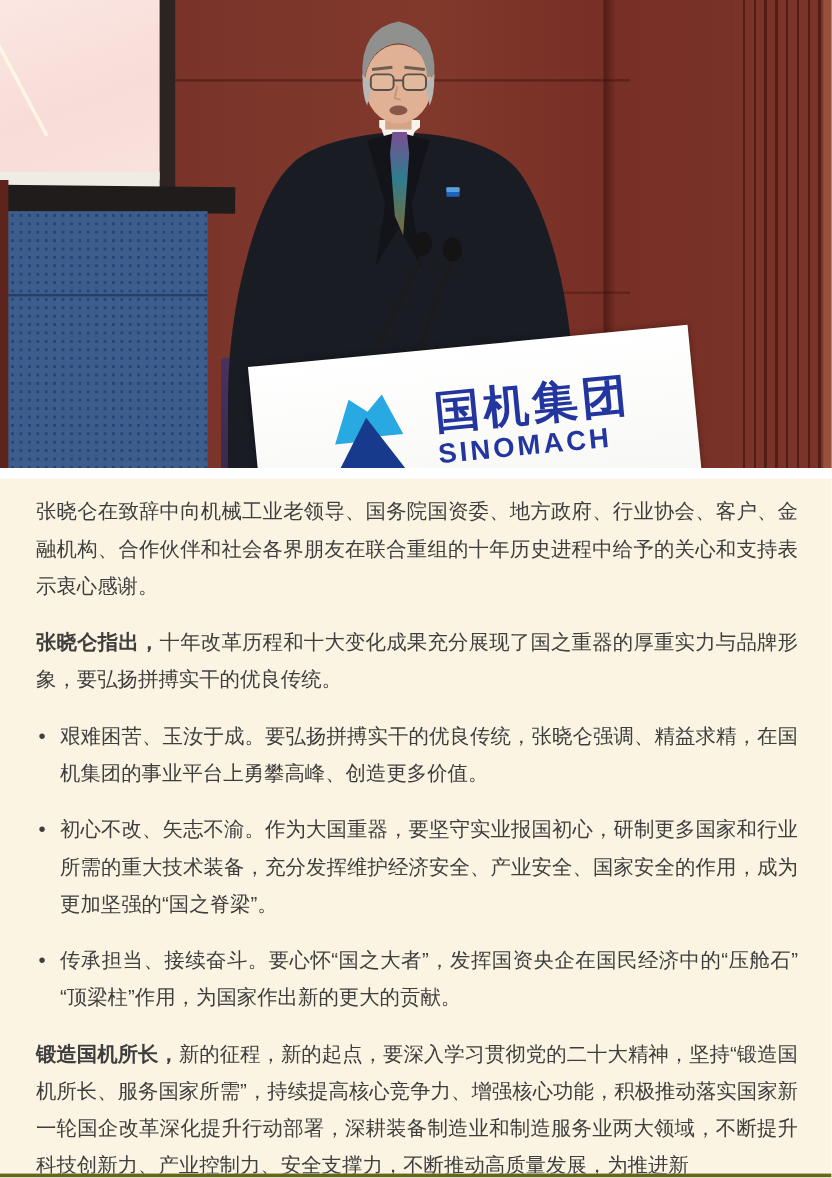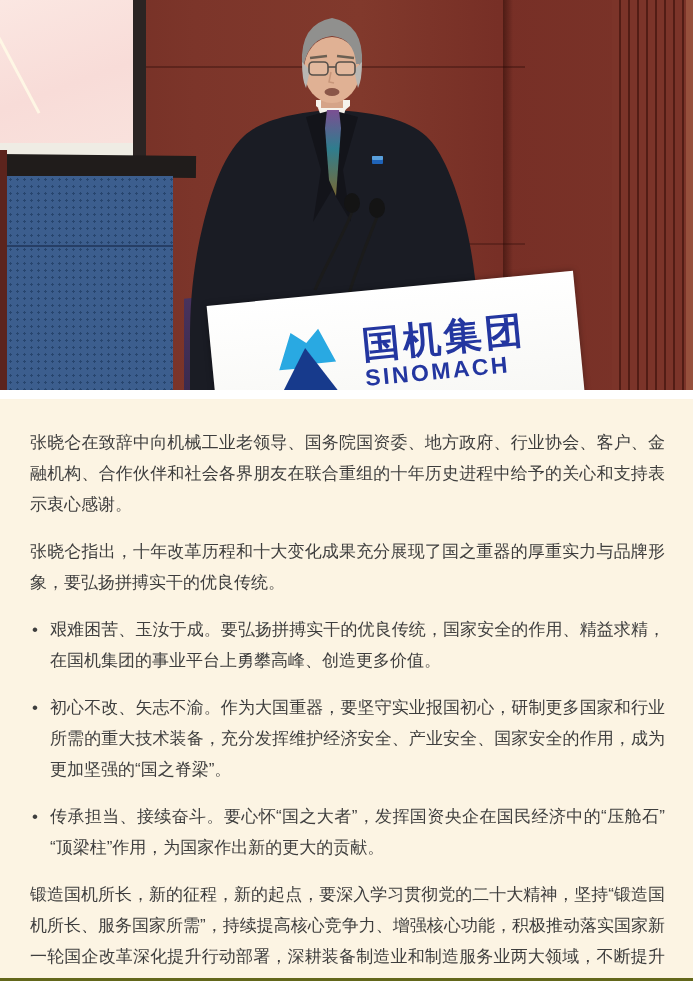--- a/index.html
+++ b/index.html
@@ -56,26 +56,26 @@
     box-shadow:0 0 6px rgba(0,0,0,.35);
     display:flex;align-items:center;justify-content:center;gap:16px;padding-top:4px;}
   .logo-text{display:flex;flex-direction:column;align-items:flex-start;line-height:1;}
   .logo-cn{font-size:38px;font-weight:700;color:var(--logo-blue);letter-spacing:3px;}
   .logo-en{font-size:23px;font-weight:800;color:var(--logo-blue);letter-spacing:2.5px;margin-top:3px;}
 
   
   .article{position:absolute;left:0;top:399px;width:693px;height:582px;
     background:var(--content-bg);
     border-bottom:3px solid var(--divider);
-    padding:28px 28px 0 30px;overflow:hidden;
+    padding:12px 28px 0 30px;overflow:hidden;
     color:var(--text-color);font-size:17px;line-height:31px;text-align:justify;}
   .block{margin:0 0 16px 0;}
   .bullet{position:relative;padding-left:20px;}
   .bullet .dot{position:absolute;left:2px;top:0;}
-  .b{font-weight:400;}
+  .b{font-weight:700;}
 </style>
 </head>
 <body>
 
 <div class="page">
 
   <div class="hero">
     <div class="wall"></div>
     <div class="wall-seam-1"></div>
     <div class="wall-seam-2"></div>
@@ -149,20 +149,20 @@
         <div class="logo-cn">国机集团</div>
         <div class="logo-en">SINOMACH</div>
       </div>
     </div>
   </div>
 
   <div class="article">
     <div id="article-blocks">
         <div class="block para"><span>张晓仑在致辞中向机械工业老领导、国务院国资委、地方政府、行业协会、客户、金融机构、合作伙伴和社会各界朋友在联合重组的十年历史进程中给予的关心和支持表示衷心感谢。</span></div>
         <div class="block para"><span class="b">张晓仑指出，</span><span>十年改革历程和十大变化成果充分展现了国之重器的厚重实力与品牌形象，要弘扬拼搏实干的优良传统。</span></div>
-        <div class="block bullet"><span class="dot">•</span><span>艰难困苦、玉汝于成。要弘扬拼搏实干的优良传统，国家安全的作用、精益求精，在国机集团的事业平台上勇攀高峰、创造更多价值。</span></div>
+        <div class="block bullet"><span class="dot">•</span><span>艰难困苦、玉汝于成。要弘扬拼搏实干的优良传统，张晓仑强调、精益求精，在国机集团的事业平台上勇攀高峰、创造更多价值。</span></div>
         <div class="block bullet"><span class="dot">•</span><span>初心不改、矢志不渝。作为大国重器，要坚守实业报国初心，研制更多国家和行业所需的重大技术装备，充分发挥维护经济安全、产业安全、国家安全的作用，成为更加坚强的“国之脊梁”。</span></div>
         <div class="block bullet"><span class="dot">•</span><span>传承担当、接续奋斗。要心怀“国之大者”，发挥国资央企在国民经济中的“压舱石” “顶梁柱”作用，为国家作出新的更大的贡献。</span></div>
         <div class="block para"><span class="b">锻造国机所长，</span><span>新的征程，新的起点，要深入学习贯彻党的二十大精神，坚持“锻造国机所长、服务国家所需”，持续提高核心竞争力、增强核心功能，积极推动落实国家新一轮国企改革深化提升行动部署，深耕装备制造业和制造服务业两大领域，不断提升科技创新力、产业控制力、安全支撑力，不断推动高质量发展，为推进新</span></div>
       </div>
   </div>
 
 </div>
 
 </body></html>

